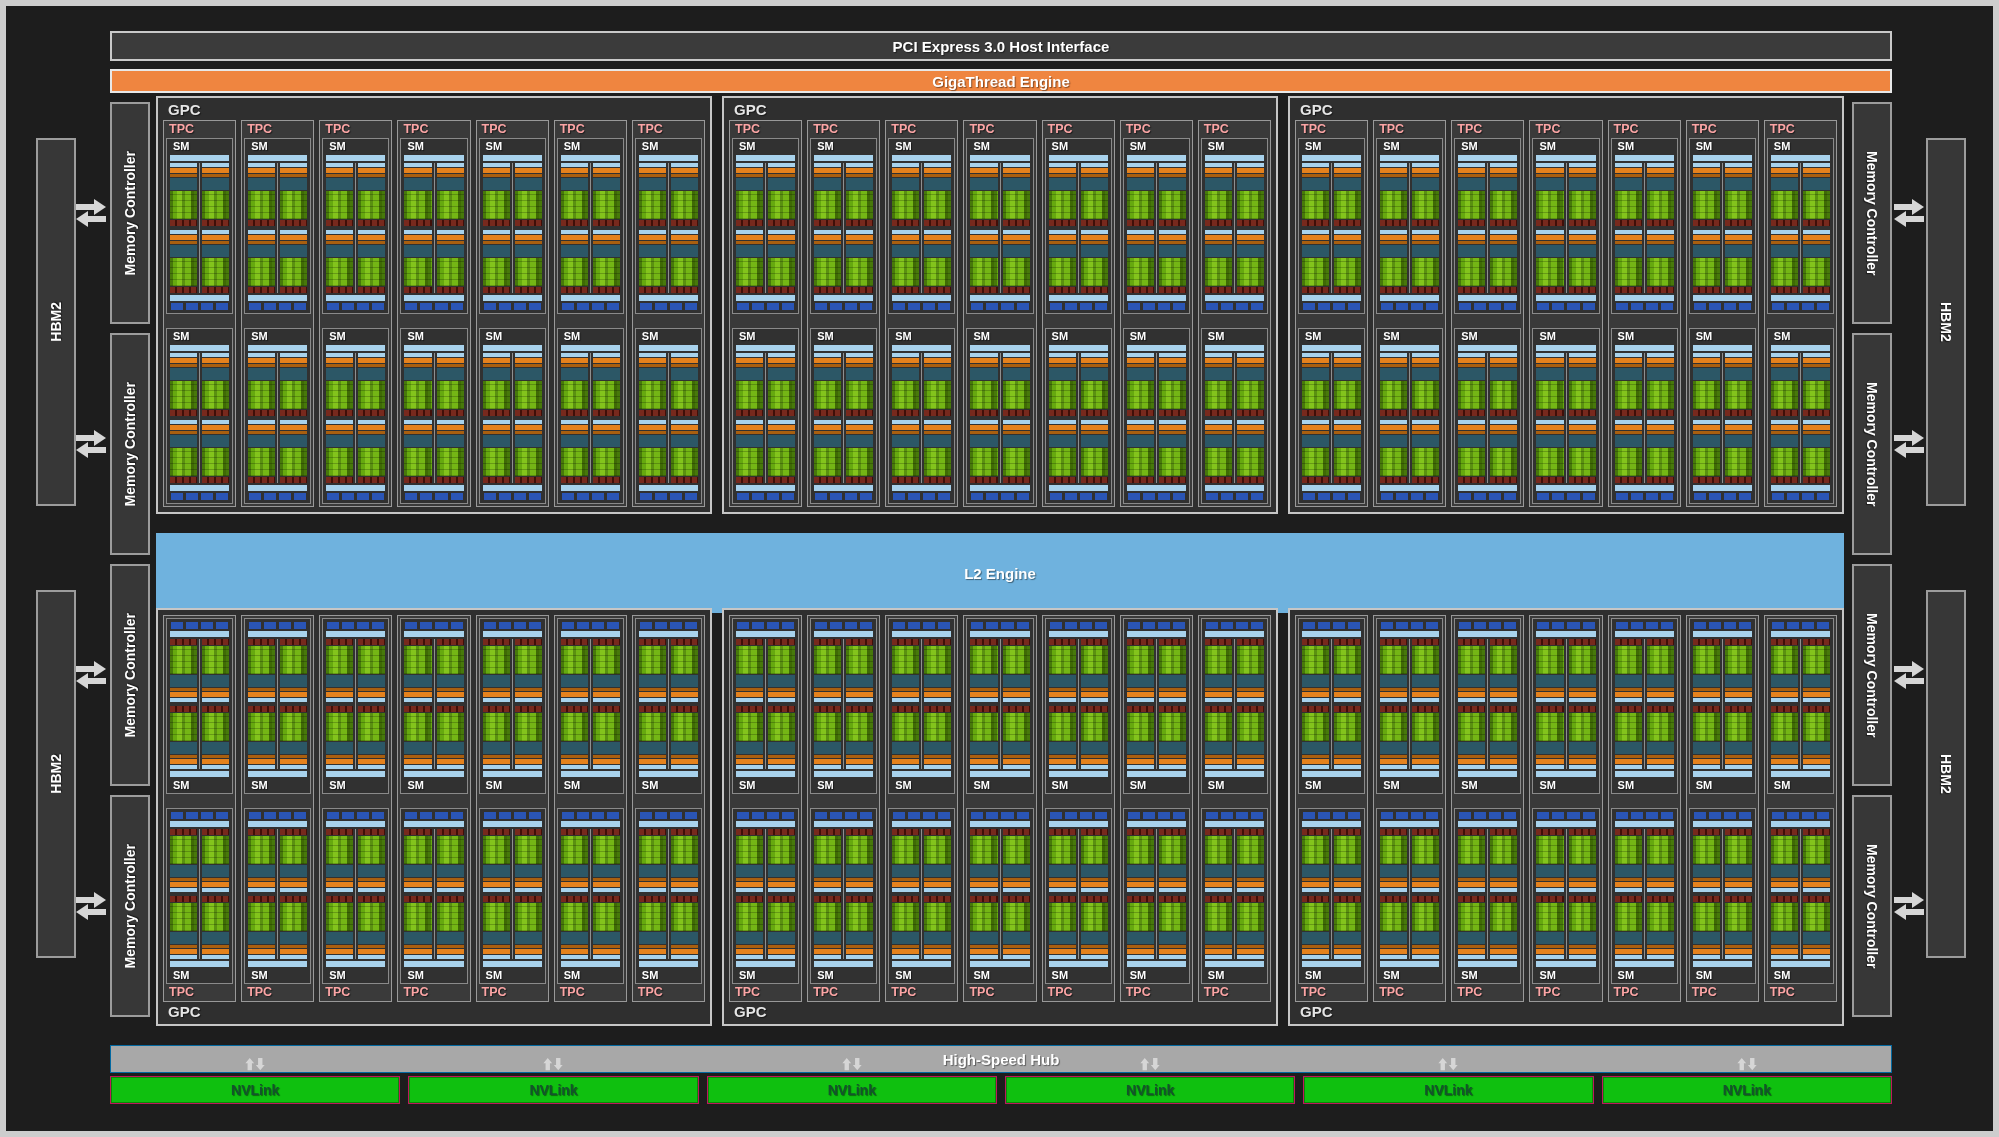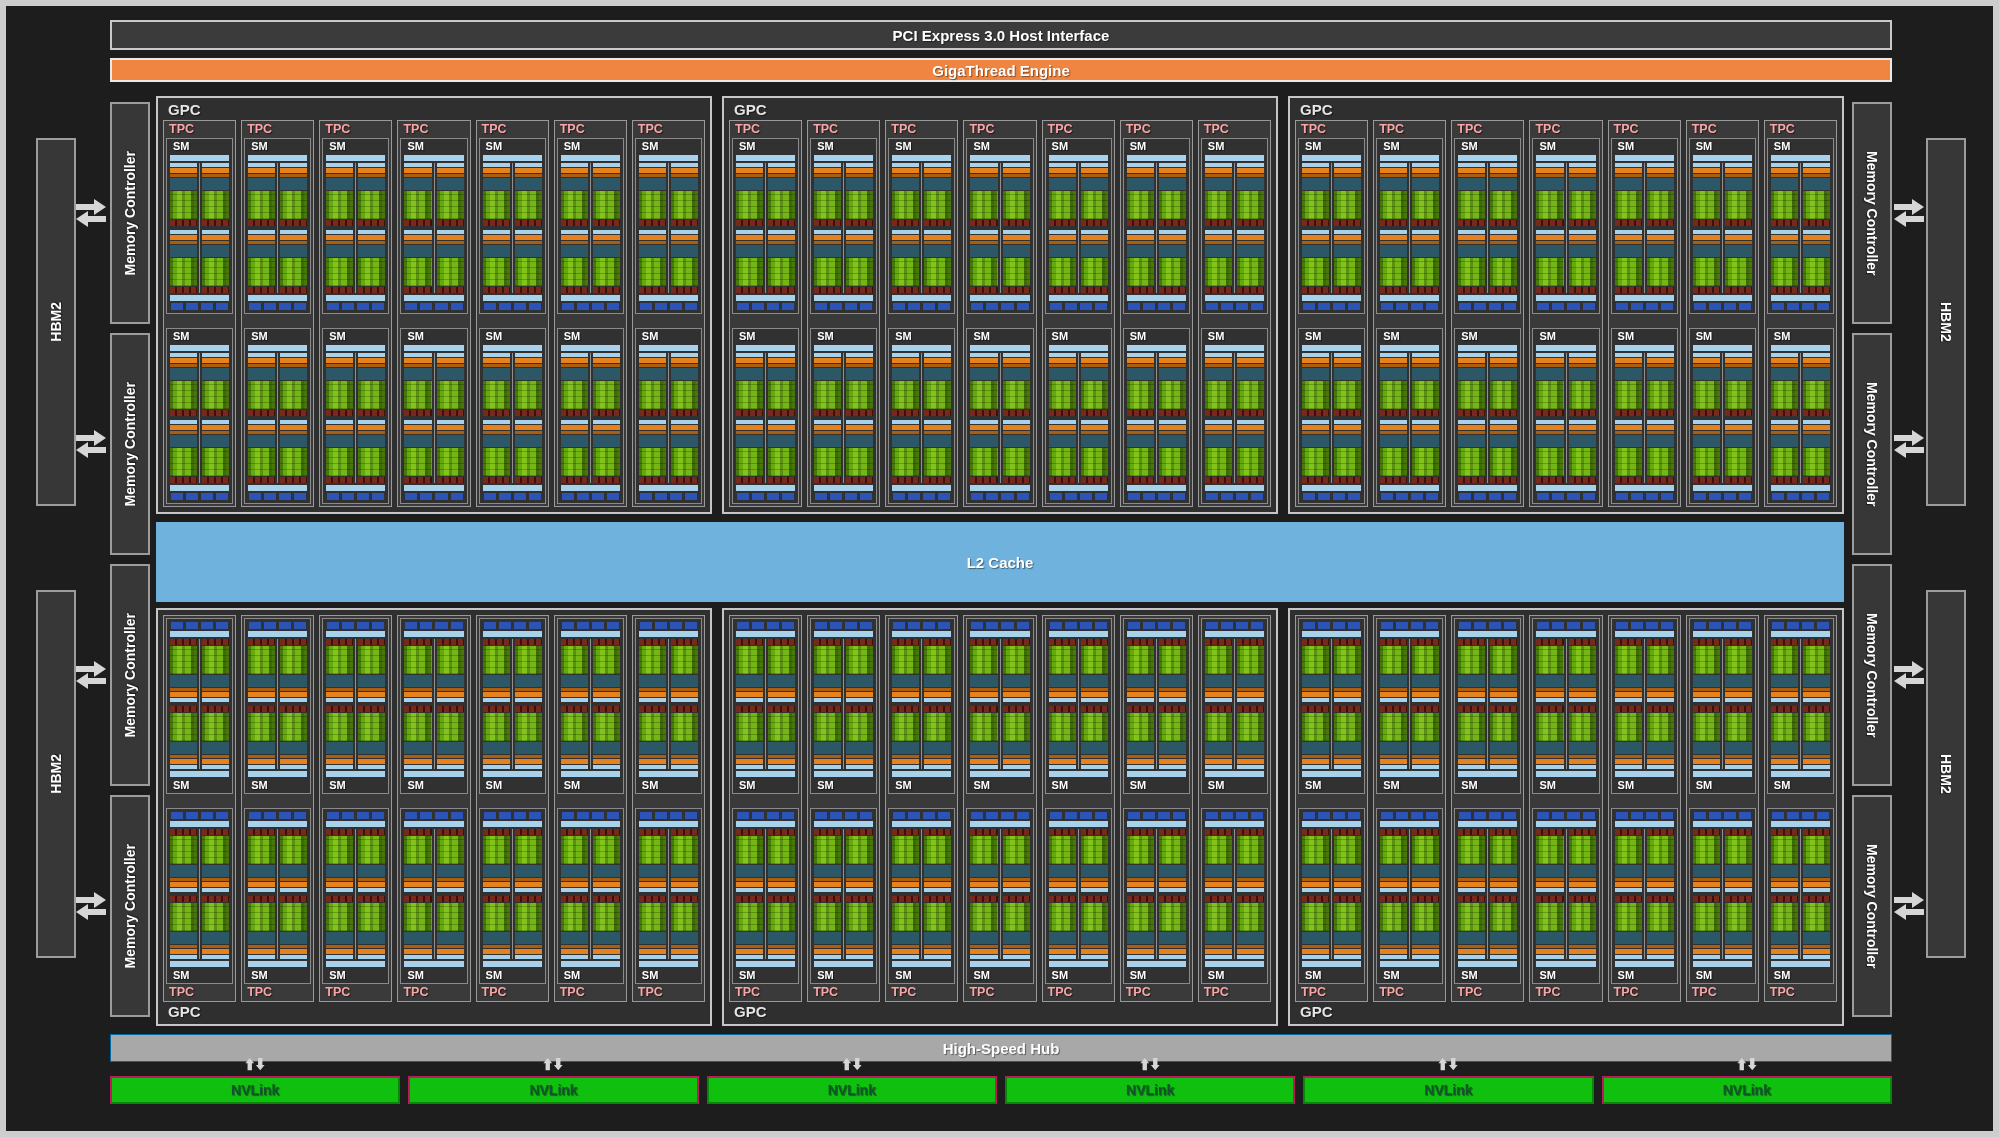--- a/index.html
+++ b/index.html
@@ -5,20 +5,21 @@
   html,body{margin:0;padding:0;background:#555;}
   body{font-family:"Liberation Sans",sans-serif;}
   #canvas{
     position:relative;width:1999px;height:1137px;background:#1d1d1d;
     border:6px solid #cdcdcd;box-sizing:border-box;overflow:hidden;
   }
   .tbar{
     position:absolute;display:flex;align-items:center;justify-content:center;
     box-sizing:border-box;color:#fff;font-weight:bold;font-size:15px;
     text-shadow:1px 1px 1px rgba(0,0,0,.45);
+    margin-top:11px;
   }
   #pci-bar{left:104px;top:14px;width:1782px;height:30px;background:#3b3b3b;border:2px solid #c9c9c9;}
   #giga-bar{left:104px;top:52px;width:1782px;height:24px;background:#ef8540;border:2px solid #e8e8e8;}
   #l2-bar{left:150px;top:516px;width:1688px;height:80px;background:#6fb2de;}
   #hub-bar{left:104px;top:1028px;width:1782px;height:28px;background:#a8a8a8;border:1px solid #0369a1;}
 
   .gpc-row{position:absolute;display:flex;gap:10px;}
   #gpc-row-top{left:150px;top:90px;width:1688px;height:418px;}
   #gpc-row-bottom{left:150px;top:602px;width:1688px;height:418px;}
 
@@ -2256,21 +2257,21 @@
                   <div class="texseg"></div>
                   <div class="texseg"></div>
                   <div class="texseg"></div>
                 </div>
               </div>
             </div>
           </div>
         </div>
       </div>
     </div>
-  <div class="tbar" id="l2-bar">L2 Cache</div>
+  <div class="tbar" id="l2-bar">L2 Engine</div>
   <div class="gpc-row flipped" id="gpc-row-bottom">
       <div class="gpc">
         <div class="gpc-label">GPC</div>
         <div class="tpc-row">
           <div class="tpc">
             <div class="tpc-label">TPC</div>
             <div class="sm-stack">
               <div class="sm">
                 <div class="sm-label">SM</div>
                 <div class="bar lb full"></div>

